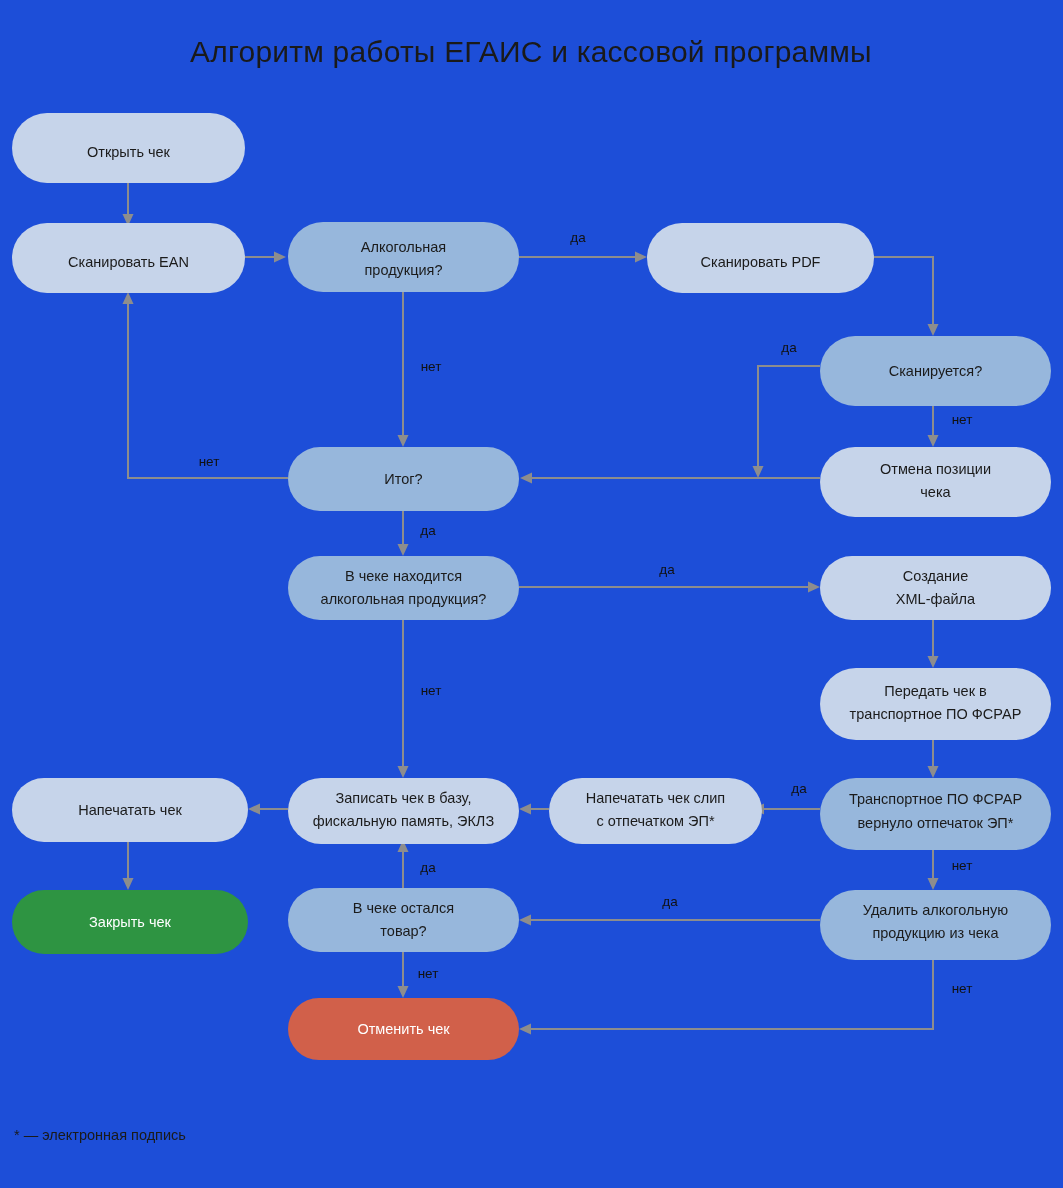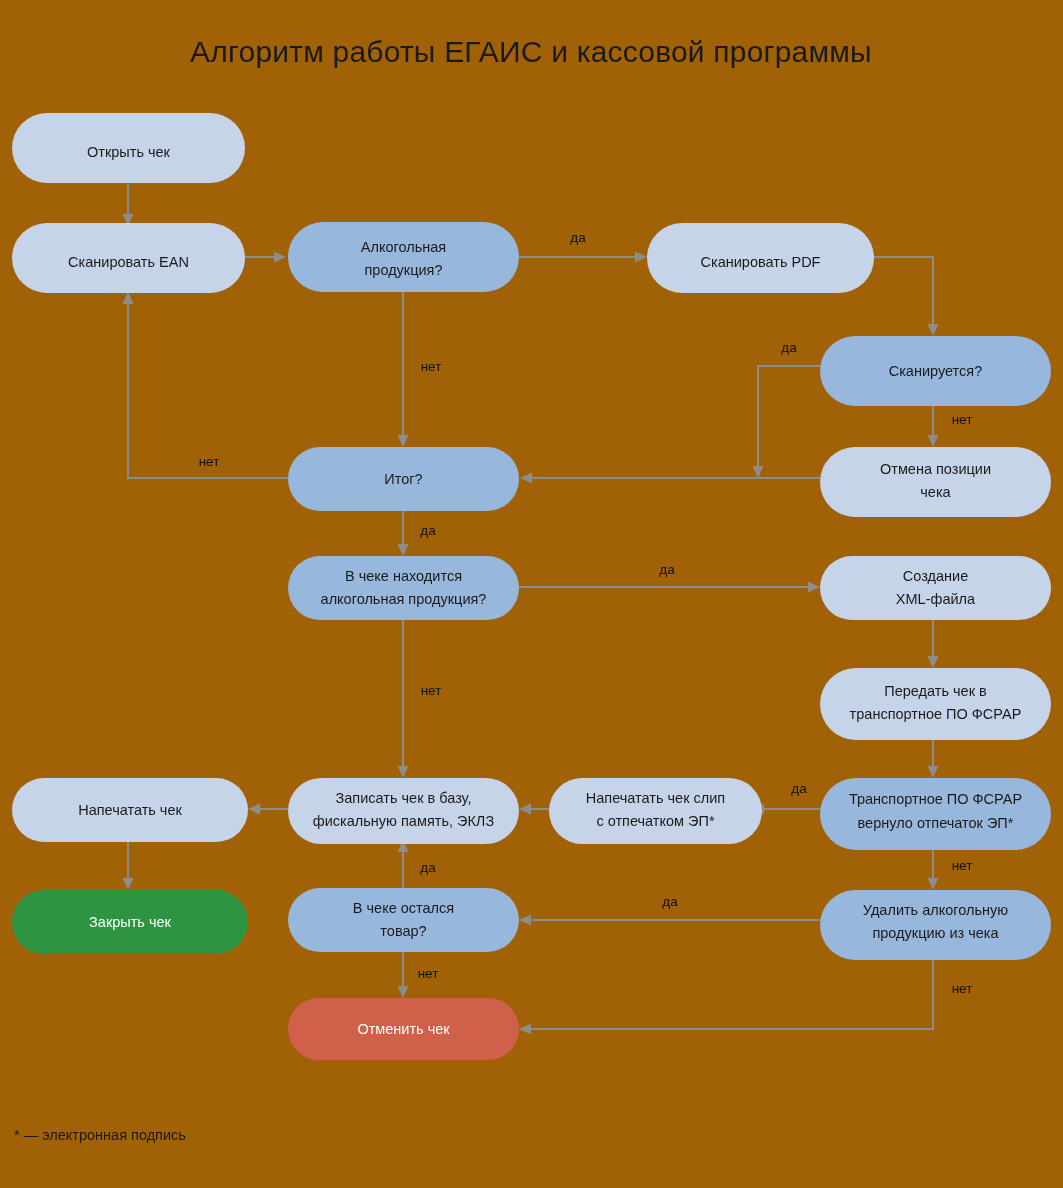--- a/index.html
+++ b/index.html
@@ -3,21 +3,21 @@
 <meta charset="utf-8">
 <title>Алгоритм работы ЕГАИС и кассовой программы</title>
 <style>
   html,body{margin:0;padding:0;background:#fdfdfd;}
   body{
     width:1063px;height:1188px;
     font-family:"Liberation Sans","DejaVu Sans",sans-serif;
     -webkit-font-smoothing:antialiased;
     overflow:hidden;
   }
-  #canvas{position:relative;width:1063px;height:1188px;background:#a16207;}
+  #canvas{position:relative;width:1063px;height:1188px;background:#1d4ed8;}
   svg.flow{position:absolute;left:0;top:0;width:1063px;height:1188px;display:block;}
 
   text{font-family:"Liberation Sans","DejaVu Sans",sans-serif;}
 
   .diagram-title{
     font-size:30px;fill:#1a1a1a;font-weight:400;
     letter-spacing:.2px;
   }
   .node-label{font-size:14.5px;fill:#1b1b1b;}
   .node-label.onlight{fill:#1b1b1b;}

